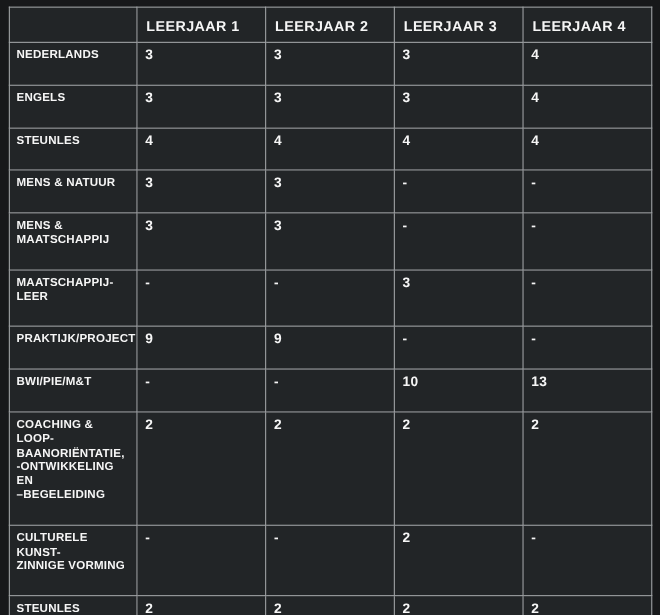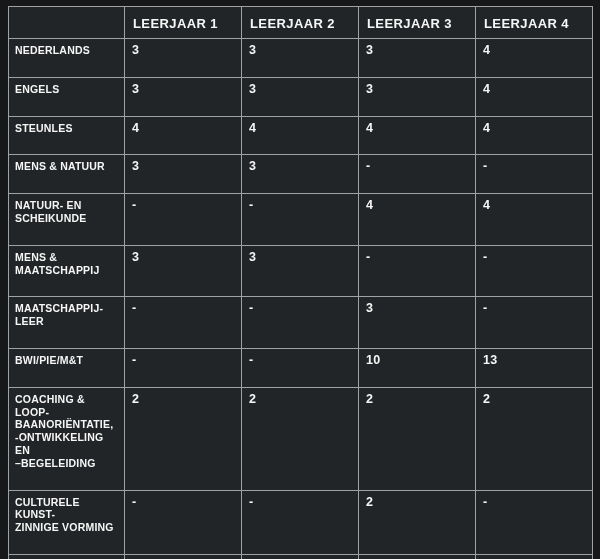--- a/index.html
+++ b/index.html
@@ -93,41 +93,40 @@
           <td class="value">4</td>
         </tr>
         <tr>
           <td class="subject">MENS &amp; NATUUR</td>
           <td class="value">3</td>
           <td class="value">3</td>
           <td class="value">-</td>
           <td class="value">-</td>
         </tr>
         <tr>
-          <td class="subject">NATUUR- EN
-SCHEIKUNDE</td>
-          <td class="value">-</td>
-          <td class="value">-</td>
-          <td class="value">4</td>
-          <td class="value">4</td>
-        </tr>
-        <tr>
           <td class="subject">MENS &amp;
 MAATSCHAPPIJ</td>
           <td class="value">3</td>
           <td class="value">3</td>
           <td class="value">-</td>
           <td class="value">-</td>
         </tr>
         <tr>
           <td class="subject">MAATSCHAPPIJ-
 LEER</td>
           <td class="value">-</td>
           <td class="value">-</td>
           <td class="value">3</td>
+          <td class="value">-</td>
+        </tr>
+        <tr>
+          <td class="subject">PRAKTIJK/PROJECT</td>
+          <td class="value">9</td>
+          <td class="value">9</td>
+          <td class="value">-</td>
           <td class="value">-</td>
         </tr>
         <tr>
           <td class="subject">BWI/PIE/M&amp;T</td>
           <td class="value">-</td>
           <td class="value">-</td>
           <td class="value">10</td>
           <td class="value">13</td>
         </tr>
         <tr>

